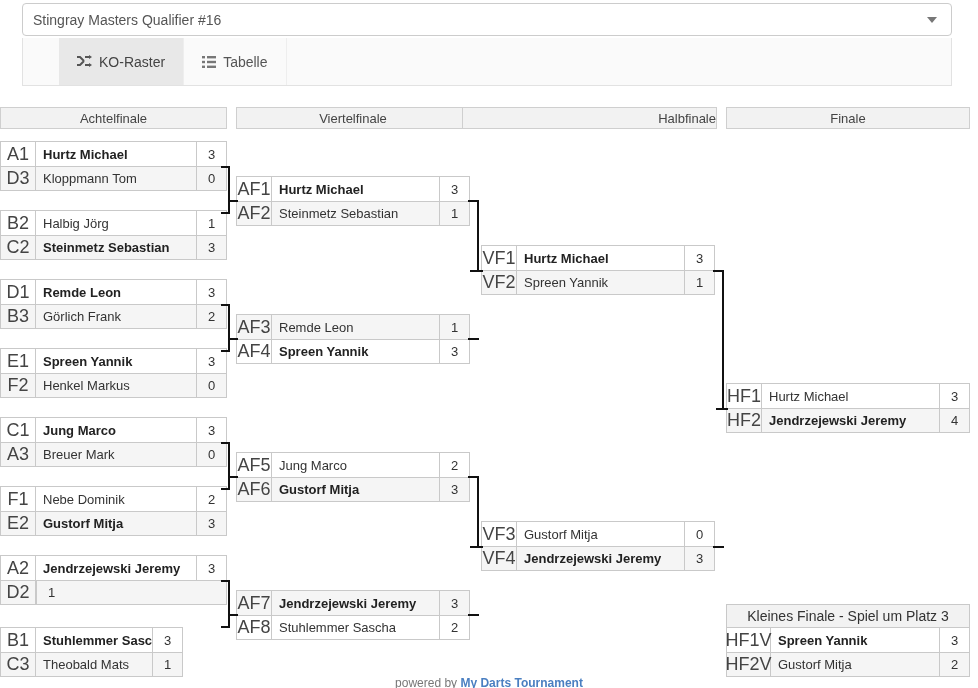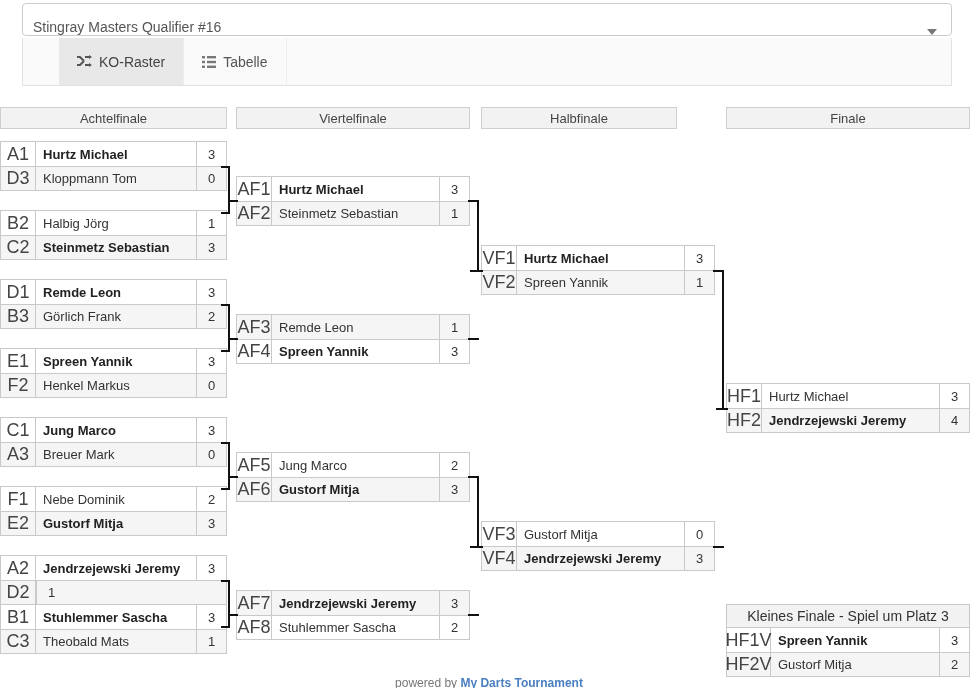--- a/index.html
+++ b/index.html
@@ -11,21 +11,21 @@
     overflow: hidden;
   }
   #root { position: relative; width: 978px; height: 688px; }
 
   
   .tourn-select {
     position: absolute; left: 22px; top: 3px;
     width: 930px; height: 33px;
     border: 1px solid #cccccc; border-radius: 4px;
     background: #ffffff;
-    display: flex; align-items: flex-end;
+    display: flex; align-items: center;
     padding: 0 10px;
     font-size: 14px; color: #555555;
   }
   .tourn-select .sel-label { flex: 1 1 auto; white-space: nowrap; overflow: hidden; }
   .caret {
     width: 0; height: 0; margin-right: 4px;
     border-left: 5px solid transparent;
     border-right: 5px solid transparent;
     border-top: 6px solid #777777;
   }
@@ -142,21 +142,21 @@
       <span>Tabelle</span>
     </div>
   </div>
 
   <div class="round-head" style="left:0px; top:107px; width:227px;">
     <span>Achtelfinale</span>
   </div>
   <div class="round-head" style="left:236px; top:107px; width:234px;">
     <span>Viertelfinale</span>
   </div>
-  <div class="round-head" style="left:481px; top:107px; width:196px;">
+  <div class="round-head" style="left:462px; top:107px; width:255px;justify-content:flex-end;">
     <span>Halbfinale</span>
   </div>
   <div class="round-head" style="left:726px; top:107px; width:244px;">
     <span>Finale</span>
   </div>
 
   <div class="match" style="left:0px; top:141px; width:227px;">
     <div class="row">
       <div class="cell-code">A1</div>
       <div class="cell-name win">Hurtz Michael</div>
@@ -239,21 +239,21 @@
       <div class="cell-code">A2</div>
       <div class="cell-name win">Jendrzejewski Jeremy</div>
       <div class="cell-score">3</div>
     </div>
     <div class="row alt">
       <div class="cell-code">D2</div>
       <div class="cell-score">1</div>
     </div>
   </div>
 
-  <div class="match" style="left:0px; top:604px; width:227px;border-radius:13px;">
+  <div class="match" style="left:0px; top:627px; width:183px;border-radius:13px;">
     <div class="row">
       <div class="cell-code">B1</div>
       <div class="cell-name win">Stuhlemmer Sascha</div>
       <div class="cell-score">3</div>
     </div>
     <div class="row alt">
       <div class="cell-code">C3</div>
       <div class="cell-name">Theobald Mats</div>
       <div class="cell-score">1</div>
     </div>

